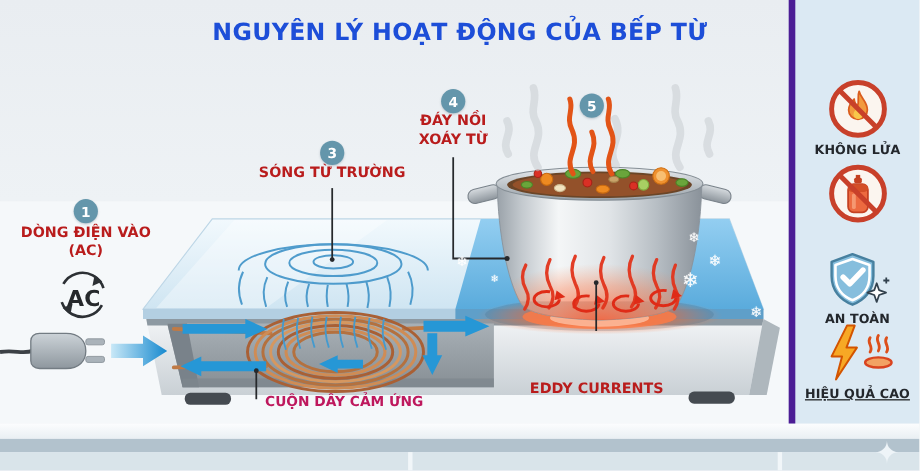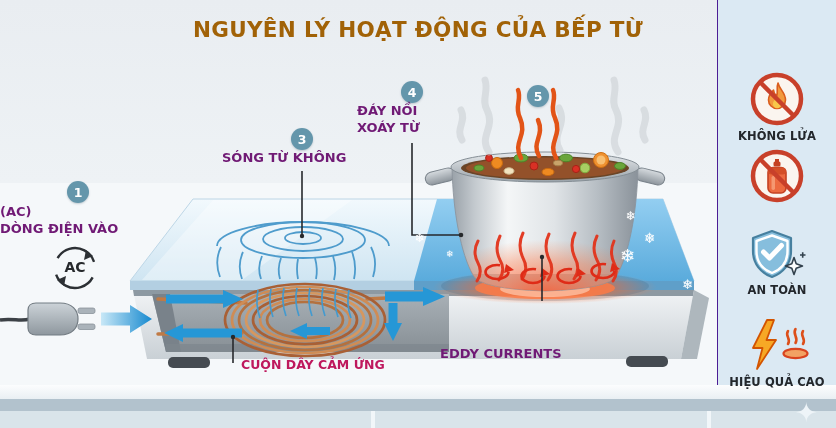--- a/index.html
+++ b/index.html
@@ -6,28 +6,28 @@
   body{font-family:"DejaVu Sans","Liberation Sans",sans-serif;}
   .stage{position:relative;width:836px;height:428px;background:#eef1f4;overflow:hidden;}
   .abs{position:absolute;}
   .bg-top{left:0;top:0;width:836px;height:183px;background:linear-gradient(#e9edf1,#eef2f5);}
   .bg-mid{left:0;top:183px;width:836px;height:202px;background:#f5f8fa;}
   .counter{left:0;top:385px;width:836px;height:14px;background:linear-gradient(#fcfdfe,#e9eff3);}
   .cab-band{left:0;top:399px;width:836px;height:12px;background:#b2c2cd;}
   .cab-panels{left:0;top:411px;width:836px;height:17px;background:#d9e4ea;}
   .cab-divider{top:411px;width:4px;height:17px;background:#f1f6f9;}
   .sparkle{left:795px;top:399px;font-size:27px;color:#eef4f8;line-height:1;}
-  .title{left:0;top:17px;width:836px;text-align:center;font-size:21.5px;font-weight:700;color:#a16207;letter-spacing:.3px;}
+  .title{left:0;top:17px;width:836px;text-align:center;font-size:21.5px;font-weight:700;color:#1d4ed8;letter-spacing:.3px;}
   .badge{width:22px;height:22px;border-radius:50%;background:#6496ab;color:#fff;font-size:12.5px;font-weight:700;display:flex;align-items:center;justify-content:center;box-shadow:0 1px 2px rgba(40,70,90,.25);}
-  .lbl{font-weight:700;color:#701a75;font-size:13px;line-height:1.3;text-align:left;}
+  .lbl{font-weight:700;color:#b91c1c;font-size:13px;line-height:1.3;text-align:center;}
   .lbl .ln{display:block;}
-  .ac-txt{left:61px;top:259px;width:28px;text-align:center;font-size:14px;font-weight:700;color:#26292c;}
+  .ac-txt{left:61px;top:259px;width:28px;text-align:center;font-size:20px;font-weight:700;color:#26292c;}
   .coil-lbl{left:241px;top:357px;width:170px;text-align:left;font-size:12.5px;font-weight:700;color:#be185d;}
   .flake{color:#ffffff;opacity:.95;line-height:1;text-shadow:0 0 1px rgba(255,255,255,.6);}
-  .sidebar{left:717px;top:0;width:119px;height:385px;background:#dbe9f3;border-left:1px solid #4c1d95;box-sizing:border-box;}
+  .sidebar{left:717px;top:0;width:119px;height:385px;background:#dbe9f3;border-left:6px solid #4c1d95;box-sizing:border-box;}
   .benefit{position:absolute;left:0;width:100%;text-align:center;}
   .b-icon{height:58px;display:flex;align-items:center;justify-content:center;}
   .b-label{font-size:11.5px;font-weight:700;color:#23272c;margin-top:1px;letter-spacing:.1px;}
   svg{display:block;}
   .art{left:0;top:0;}
 </style>
 </head>
 <body>
 
 <div class="stage">
@@ -265,27 +265,27 @@
   <div class="abs flake" style="left:644px;top:231px;font-size:14px;">❄</div>
   <div class="abs flake" style="left:620px;top:247px;font-size:18px;">❄</div>
   <div class="abs flake" style="left:682px;top:278px;font-size:13px;">❄</div>
   <div class="abs flake" style="left:415px;top:232px;font-size:12px;">❄</div>
   <div class="abs flake" style="left:446px;top:250px;font-size:9px;">❄</div>
 
   <div class="abs title">NGUYÊN LÝ HOẠT ĐỘNG CỦA BẾP TỪ</div>
 
   <div class="abs badge" style="left:67px;top:181px;">1</div>
   <div class="abs lbl" style="left:0;top:204px;width:156px;">
+    <span class="ln">DÒNG ĐIỆN VÀO</span>
     <span class="ln">(AC)</span>
-    <span class="ln">DÒNG ĐIỆN VÀO</span>
   </div>
   <div class="abs ac-txt">AC</div>
 
   <div class="abs badge" style="left:291px;top:128px;">3</div>
-  <div class="abs lbl" style="left:222px;top:150px;width:160px;">SÓNG TỪ KHÔNG</div>
+  <div class="abs lbl" style="left:222px;top:150px;width:160px;">SÓNG TỪ TRƯỜNG</div>
 
   <div class="abs badge" style="left:401px;top:81px;">4</div>
   <div class="abs lbl" style="left:357px;top:103px;width:110px;">
     <span class="ln">ĐÁY NỒI</span>
     <span class="ln">XOÁY TỪ</span>
   </div>
 
   <div class="abs badge" style="left:527px;top:85px;">5</div>
 
   <div class="abs coil-lbl">CUỘN DÂY CẢM ỨNG</div>
@@ -328,21 +328,21 @@
           <path d="M28,7 L47,14 V27 C47,40 39,49 28,53 C17,49 9,40 9,27 V14 Z" fill="#86bedd" stroke="#47809f" stroke-width="2.2" stroke-linejoin="round"></path>
           <path d="M28,11.5 L43.5,17 V27 C43.5,38 37,45.5 28,49 C19,45.5 12.5,38 12.5,27 V17 Z" fill="none" stroke="#ffffff" stroke-width="2.4" stroke-linejoin="round"></path>
           <path d="M19.5,28 L25.5,34 L37.5,21.5" fill="none" stroke="#ffffff" stroke-width="5" stroke-linecap="round" stroke-linejoin="round"></path>
           <path d="M50,33.5 l2.2,6.3 6.3,2.2 -6.3,2.2 -2.2,6.3 -2.2,-6.3 -6.3,-2.2 6.3,-2.2 z" fill="#ffffff" stroke="#32414d" stroke-width="1.6" stroke-linejoin="round"></path>
           <path d="M56,31 h5.5 M58.7,28.2 v5.5" stroke="#32414d" stroke-width="1.6"></path>
         </svg>
       </div>
       <div class="b-label">AN TOÀN</div>
     </div>
 
-    <div class="benefit" style="top:316px;">
+    <div class="benefit" style="top:292px;text-decoration:underline;">
       <div class="b-icon">
         <svg width="68" height="56" viewBox="0 0 68 56">
           <polygon points="24,3 10,31 19.5,31 14,52 33,23 23.5,23 31,3" fill="#f7a825" stroke="#d35400" stroke-width="1.8" stroke-linejoin="round"></polygon>
           <g fill="none" stroke="#dd4f1a" stroke-width="2.6" stroke-linecap="round">
             <path d="M45,14 c-3.5,5 3.5,7.5 0,13"></path>
             <path d="M52.5,12 c-3.5,5.5 3.5,8 0,14"></path>
             <path d="M60,14 c-3.5,5 3.5,7.5 0,13"></path>
           </g>
           <ellipse cx="52.5" cy="36.5" rx="12" ry="4.6" fill="#f2a263" stroke="#d9441f" stroke-width="2.2"></ellipse>
         </svg>

